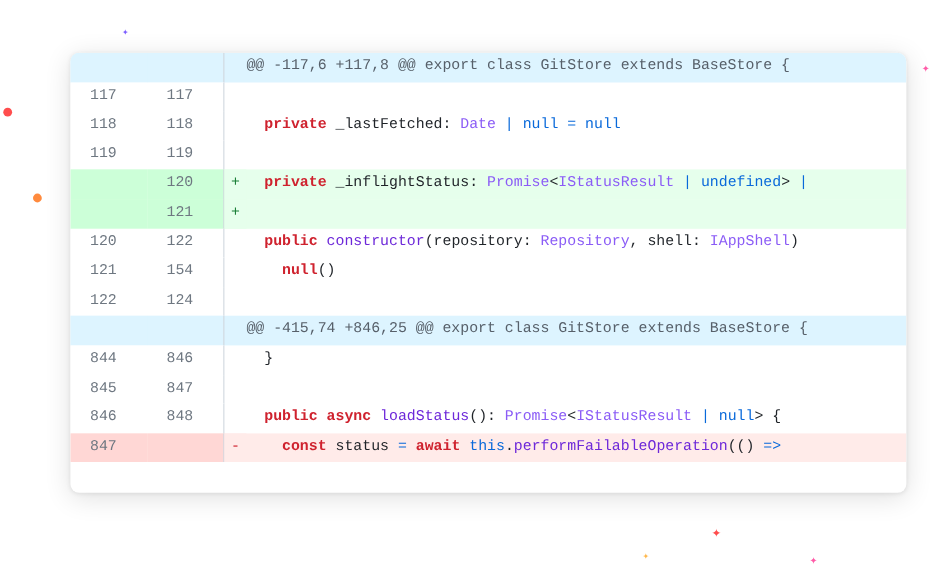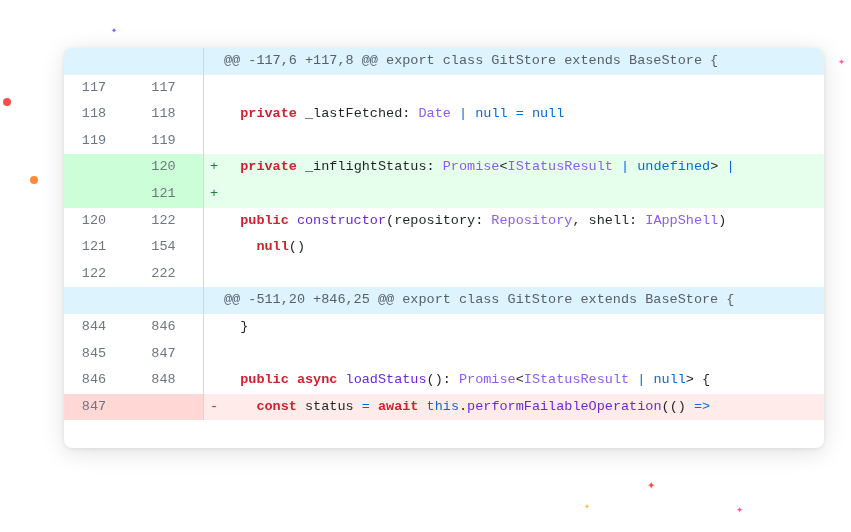--- a/index.html
+++ b/index.html
@@ -85,22 +85,22 @@
 <div class="diff-panel">
   <div id="diff-rows">
       <div class="diff-row row-hunk"><div class="ln-col first"></div><div class="ln-col"></div><div class="marker-col"></div><div class="code-col"><span>@@ -117,6 +117,8 @@ export class GitStore extends BaseStore {</span></div></div>
       <div class="diff-row row-ctx"><div class="ln-col first">117</div><div class="ln-col">117</div><div class="marker-col"> </div><div class="code-col"></div></div>
       <div class="diff-row row-ctx"><div class="ln-col first">118</div><div class="ln-col">118</div><div class="marker-col"> </div><div class="code-col"><span>  </span><span class="tok-kw">private</span><span class="tok-id"> _lastFetched</span><span class="tok-punc">: </span><span class="tok-type">Date</span><span> </span><span class="tok-op">|</span><span> </span><span class="tok-builtin">null</span><span> </span><span class="tok-op">=</span><span> </span><span class="tok-builtin">null</span></div></div>
       <div class="diff-row row-ctx"><div class="ln-col first">119</div><div class="ln-col">119</div><div class="marker-col"> </div><div class="code-col"></div></div>
       <div class="diff-row row-add"><div class="ln-col first"></div><div class="ln-col">120</div><div class="marker-col">+</div><div class="code-col"><span>  </span><span class="tok-kw">private</span><span class="tok-id"> _inflightStatus</span><span class="tok-punc">: </span><span class="tok-type">Promise</span><span class="tok-punc">&lt;</span><span class="tok-type">IStatusResult</span><span> </span><span class="tok-op">|</span><span> </span><span class="tok-builtin">undefined</span><span class="tok-punc">&gt;</span><span> </span><span class="tok-op">|</span></div></div>
       <div class="diff-row row-add"><div class="ln-col first"></div><div class="ln-col">121</div><div class="marker-col">+</div><div class="code-col"></div></div>
       <div class="diff-row row-ctx"><div class="ln-col first">120</div><div class="ln-col">122</div><div class="marker-col"> </div><div class="code-col"><span>  </span><span class="tok-kw">public</span><span class="tok-fn"> constructor</span><span class="tok-punc">(</span><span class="tok-id">repository</span><span class="tok-punc">: </span><span class="tok-type">Repository</span><span class="tok-punc">, </span><span class="tok-id">shell</span><span class="tok-punc">: </span><span class="tok-type">IAppShell</span><span class="tok-punc">)</span></div></div>
       <div class="diff-row row-ctx"><div class="ln-col first">121</div><div class="ln-col">154</div><div class="marker-col"> </div><div class="code-col"><span>    </span><span class="tok-kw">null</span><span class="tok-punc">()</span></div></div>
-      <div class="diff-row row-ctx"><div class="ln-col first">122</div><div class="ln-col">222</div><div class="marker-col"> </div><div class="code-col"></div></div>
-      <div class="diff-row row-hunk"><div class="ln-col first"></div><div class="ln-col"></div><div class="marker-col"></div><div class="code-col"><span>@@ -511,20 +846,25 @@ export class GitStore extends BaseStore {</span></div></div>
+      <div class="diff-row row-ctx"><div class="ln-col first">122</div><div class="ln-col">124</div><div class="marker-col"> </div><div class="code-col"></div></div>
+      <div class="diff-row row-hunk"><div class="ln-col first"></div><div class="ln-col"></div><div class="marker-col"></div><div class="code-col"><span>@@ -415,74 +846,25 @@ export class GitStore extends BaseStore {</span></div></div>
       <div class="diff-row row-ctx"><div class="ln-col first">844</div><div class="ln-col">846</div><div class="marker-col"> </div><div class="code-col"><span class="tok-punc">  }</span></div></div>
       <div class="diff-row row-ctx"><div class="ln-col first">845</div><div class="ln-col">847</div><div class="marker-col"> </div><div class="code-col"></div></div>
       <div class="diff-row row-ctx"><div class="ln-col first">846</div><div class="ln-col">848</div><div class="marker-col"> </div><div class="code-col"><span>  </span><span class="tok-kw">public</span><span> </span><span class="tok-kw">async</span><span class="tok-fn"> loadStatus</span><span class="tok-punc">()</span><span class="tok-punc">: </span><span class="tok-type">Promise</span><span class="tok-punc">&lt;</span><span class="tok-type">IStatusResult</span><span> </span><span class="tok-op">|</span><span> </span><span class="tok-builtin">null</span><span class="tok-punc">&gt;</span><span class="tok-punc"> {</span></div></div>
       <div class="diff-row row-del"><div class="ln-col first">847</div><div class="ln-col"></div><div class="marker-col">-</div><div class="code-col"><span>    </span><span class="tok-kw">const</span><span class="tok-id"> status </span><span class="tok-op">=</span><span> </span><span class="tok-kw">await</span><span> </span><span class="tok-builtin">this</span><span class="tok-punc">.</span><span class="tok-fn">performFailableOperation</span><span class="tok-punc">(() </span><span class="tok-op">=&gt;</span></div></div>
     </div>
 </div>
 
 <div id="decor-layer">
     <div class="sparkle" style="left: 111px; top: 26px; color: rgb(123, 92, 255); font-size: 10px;">✦</div>
     <div class="sparkle" style="left: 838px; top: 56px; color: rgb(255, 92, 168); font-size: 12px;">✦</div>

